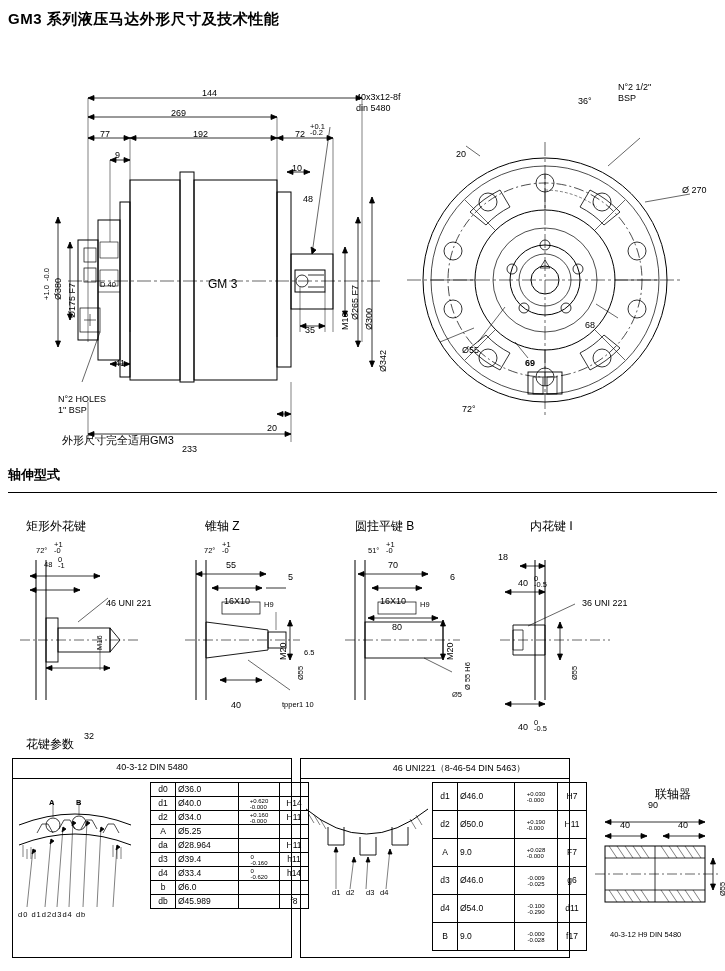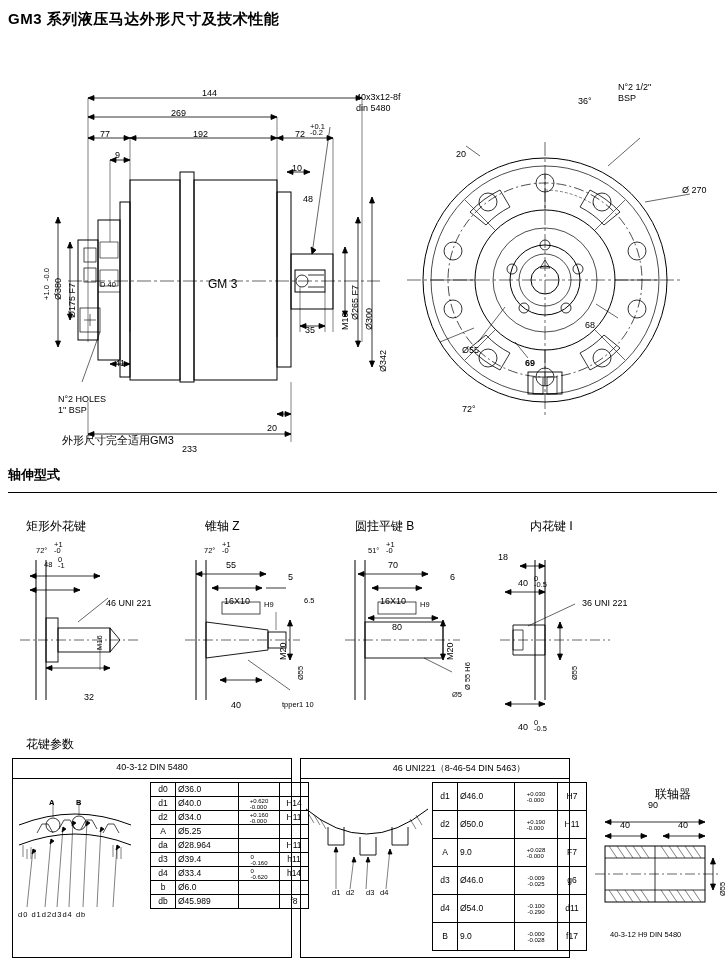--- a/index.html
+++ b/index.html
@@ -322,30 +322,30 @@
       <line x1="528" y1="86" x2="575" y2="64" stroke-width="0.6"></line>
     </g>
   </svg>
 
   <div class="t dimsm" style="left:36px;top:546px;">72°</div>
   <div class="t dimsm" style="left:54px;top:542px;line-height:6px;">+1<br>-0</div>
   <div class="t dimsm" style="left:44px;top:560px;">48</div>
   <div class="t dimsm" style="left:58px;top:557px;line-height:6px;">0<br>-1</div>
   <div class="t dim" style="left:106px;top:598px;">46 UNI 221</div>
   <div class="t dimsm rot90" style="left:95px;top:650px;">M16</div>
-  <div class="t dim" style="left:84px;top:692px;">32</div>
+  <div class="t dim" style="left:84px;top:731px;">32</div>
 
   <div class="t dimsm" style="left:204px;top:546px;">72°</div>
   <div class="t dimsm" style="left:222px;top:542px;line-height:6px;">+1<br>-0</div>
   <div class="t dim" style="left:226px;top:560px;">55</div>
   <div class="t dim" style="left:288px;top:572px;">5</div>
   <div class="t dim" style="left:224px;top:596px;">16X10</div>
   <div class="t dimsm" style="left:264px;top:600px;">H9</div>
   <div class="t dim rot90" style="left:278px;top:660px;">M20</div>
-  <div class="t dimsm" style="left:282px;top:596px;padding-left:22px;">6.5</div>
+  <div class="t dimsm" style="left:282px;top:648px;padding-left:22px;">6.5</div>
   <div class="t dimsm rot90" style="left:296px;top:680px;">Ø55</div>
   <div class="t dim" style="left:231px;top:700px;">40</div>
   <div class="t dimsm" style="left:282px;top:700px;">tpper1 10</div>
 
   <div class="t dimsm" style="left:368px;top:546px;">51°</div>
   <div class="t dimsm" style="left:386px;top:542px;line-height:6px;">+1<br>-0</div>
   <div class="t dim" style="left:388px;top:560px;">70</div>
   <div class="t dim" style="left:450px;top:572px;">6</div>
   <div class="t dim" style="left:380px;top:596px;">16X10</div>
   <div class="t dimsm" style="left:420px;top:600px;">H9</div>

